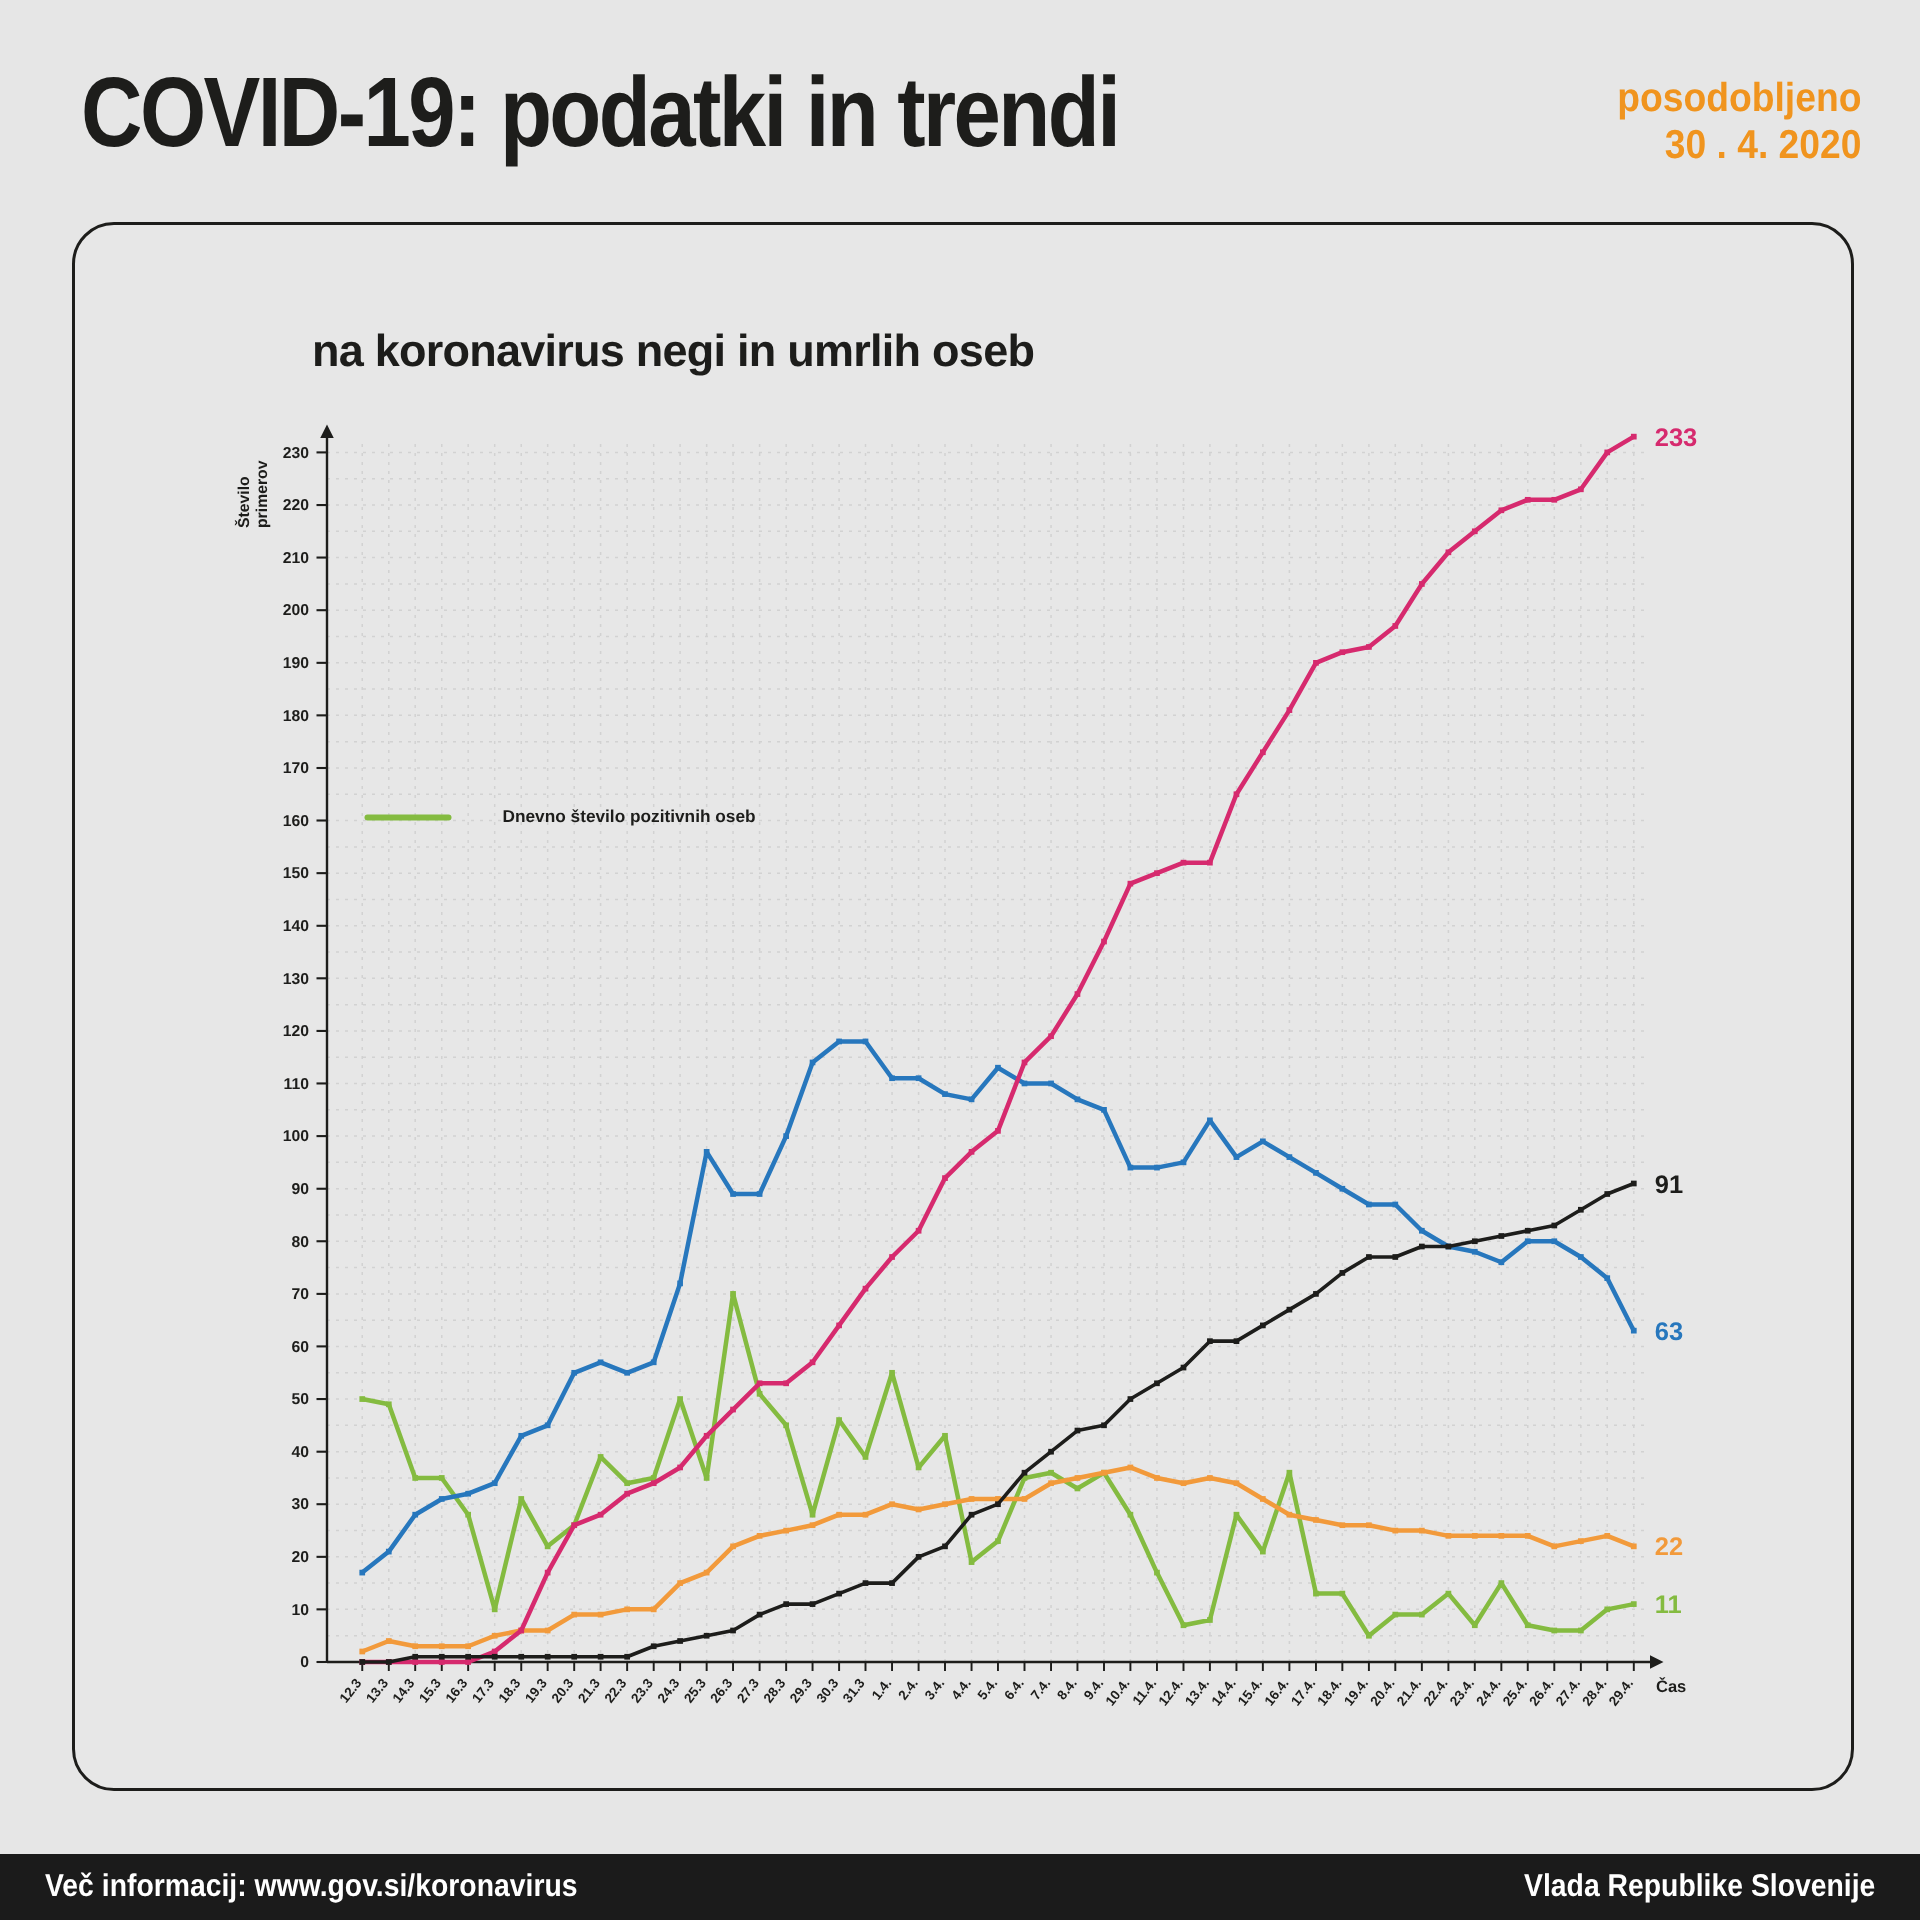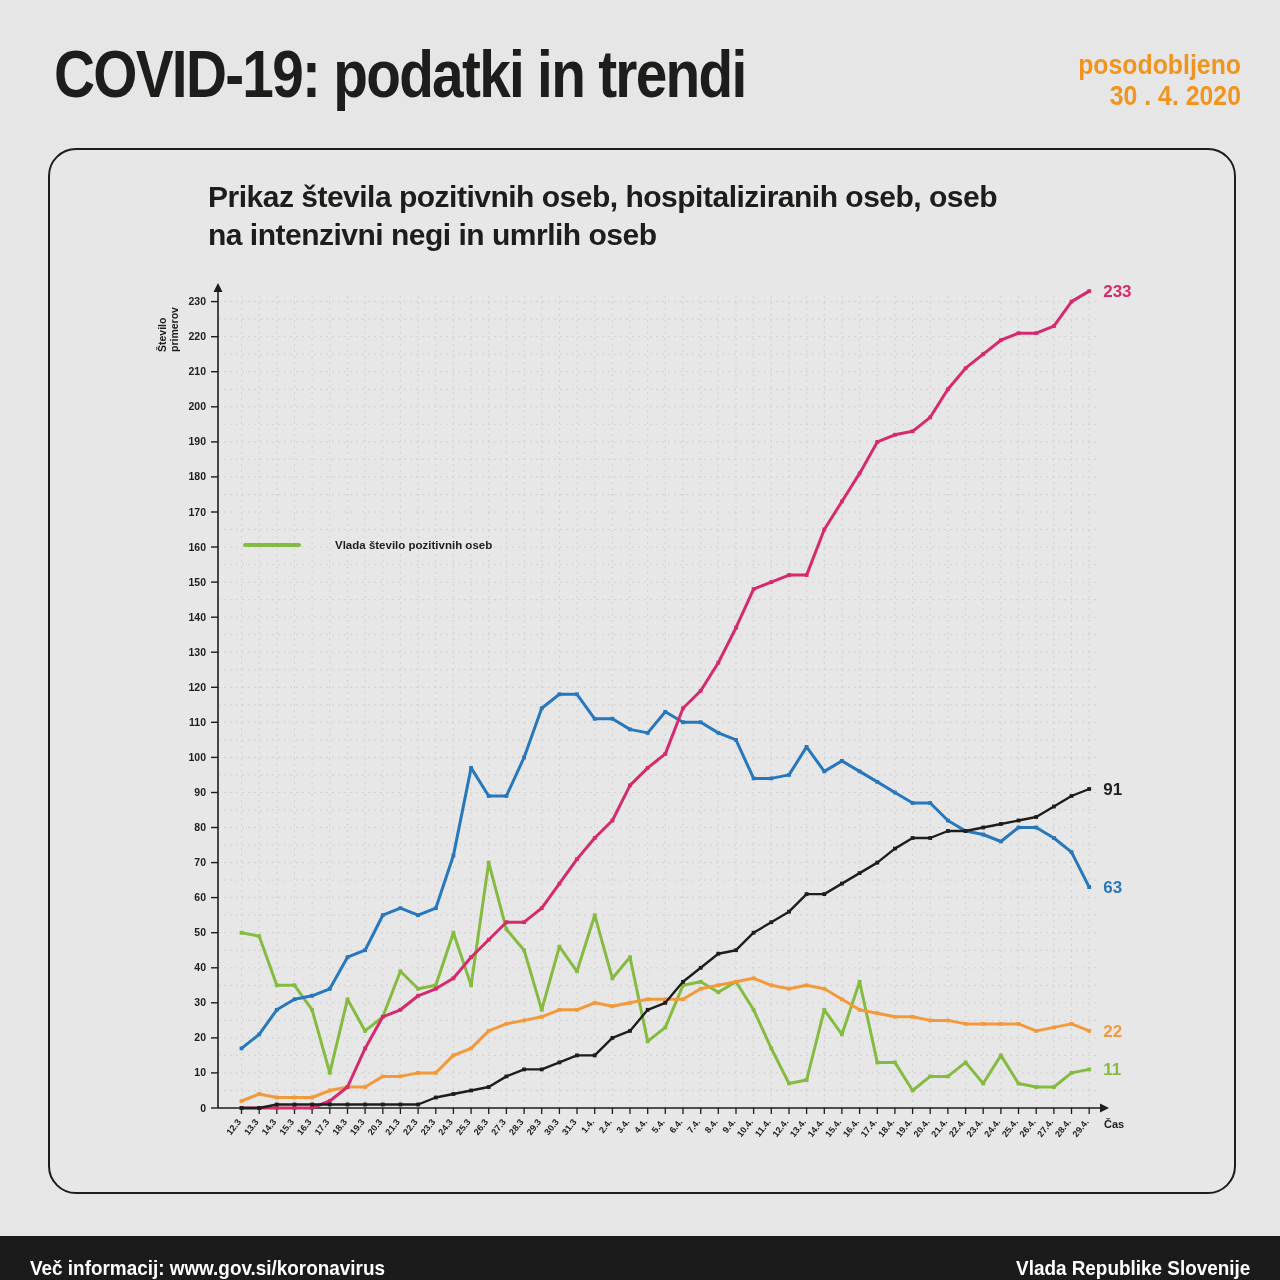--- a/index.html
+++ b/index.html
@@ -17,41 +17,41 @@
               line-height:38px;letter-spacing:-0.5px;}
   
   #chart{position:absolute;left:0;top:0;width:1280px;height:1280px;}
   
   .legend{position:absolute;left:243px;top:538px;display:flex;flex-direction:column;gap:9px;}
   .legend-item{display:flex;align-items:flex-start;}
   .legend-swatch{display:inline-block;width:58px;height:4px;border-radius:2px;margin-top:5px;margin-right:34px;flex:none;}
   .legend-label{font-size:11.5px;line-height:14px;font-weight:700;color:#1d1d1b;}
   
   .footer{position:absolute;left:0;bottom:0;width:1280px;height:44px;background:#1b1b1b;
-          display:flex;align-items:flex-end;justify-content:space-between;box-sizing:border-box;
+          display:flex;align-items:center;justify-content:space-between;box-sizing:border-box;
           padding:0 30px;color:#fff;}
   .footer span{font-size:21px;font-weight:700;transform:scaleX(.9);}
   .footer .f-left{transform-origin:left center;}
   .footer .f-right{transform-origin:right center;}
 </style>
 </head>
 <body>
 
 <div class="page">
 
   <h1 class="hdr-title">COVID-19: podatki in trendi</h1>
 
   <div class="updated">
     <div>posodobljeno</div>
     <div>30 . 4. 2020</div>
   </div>
 
   <section class="card"></section>
 
-  <h2 class="card-title"><span>Prikaz števila pozitivnih oseb, hospitaliziranih oseb, oseb</span><br><span>na intenzivni negi in umrlih oseb</span></h2>
+  <h2 class="card-title"><br><span>na koronavirus negi in umrlih oseb</span></h2>
 
   <svg id="chart" viewBox="0 0 1280 1280">
       <path d="M241.5 296 V1108M259.2 296 V1108M276.8 296 V1108M294.5 296 V1108M312.1 296 V1108M329.8 296 V1108M347.5 296 V1108M365.1 296 V1108M382.8 296 V1108M400.4 296 V1108M418.1 296 V1108M435.8 296 V1108M453.4 296 V1108M471.1 296 V1108M488.7 296 V1108M506.4 296 V1108M524.1 296 V1108M541.7 296 V1108M559.4 296 V1108M577.0 296 V1108M594.7 296 V1108M612.4 296 V1108M630.0 296 V1108M647.7 296 V1108M665.3 296 V1108M683.0 296 V1108M700.7 296 V1108M718.3 296 V1108M736.0 296 V1108M753.6 296 V1108M771.3 296 V1108M789.0 296 V1108M806.6 296 V1108M824.3 296 V1108M841.9 296 V1108M859.6 296 V1108M877.3 296 V1108M894.9 296 V1108M912.6 296 V1108M930.2 296 V1108M947.9 296 V1108M965.6 296 V1108M983.2 296 V1108M1000.9 296 V1108M1018.5 296 V1108M1036.2 296 V1108M1053.9 296 V1108M1071.5 296 V1108M1089.2 296 V1108M218 1090.5 H1100M218 1072.9 H1100M218 1055.4 H1100M218 1037.9 H1100M218 1020.4 H1100M218 1002.8 H1100M218 985.3 H1100M218 967.8 H1100M218 950.2 H1100M218 932.7 H1100M218 915.2 H1100M218 897.6 H1100M218 880.1 H1100M218 862.6 H1100M218 845.0 H1100M218 827.5 H1100M218 810.0 H1100M218 792.5 H1100M218 774.9 H1100M218 757.4 H1100M218 739.9 H1100M218 722.3 H1100M218 704.8 H1100M218 687.3 H1100M218 669.8 H1100M218 652.2 H1100M218 634.7 H1100M218 617.2 H1100M218 599.6 H1100M218 582.1 H1100M218 564.6 H1100M218 547.0 H1100M218 529.5 H1100M218 512.0 H1100M218 494.5 H1100M218 476.9 H1100M218 459.4 H1100M218 441.9 H1100M218 424.3 H1100M218 406.8 H1100M218 389.3 H1100M218 371.7 H1100M218 354.2 H1100M218 336.7 H1100M218 319.2 H1100M218 301.6 H1100" stroke="#d2d2d2" stroke-width="1" fill="none" stroke-dasharray="2 4"></path>
       <line x1="218" y1="1108" x2="218" y2="292" stroke="#1d1d1b" stroke-width="1.6"></line>
       <path d="M218 283 l-4.5 9 h9 Z" fill="#1d1d1b"></path>
       <line x1="218" y1="1108" x2="1100" y2="1108" stroke="#1d1d1b" stroke-width="1.6"></line>
       <path d="M1109 1108 l-9 -4.5 v9 Z" fill="#1d1d1b"></path>
       <line x1="211" y1="1108.0" x2="218" y2="1108.0" stroke="#1d1d1b" stroke-width="1.4"></line>
       <text x="206" y="1108.0" dy="3.5" text-anchor="end" font-size="10.5" font-weight="bold" fill="#1d1d1b">0</text>
       <line x1="211" y1="1072.9" x2="218" y2="1072.9" stroke="#1d1d1b" stroke-width="1.4"></line>
@@ -453,21 +453,21 @@
       <rect x="1034.3" y="815.1" width="3.8" height="3.8" fill="#1d1d1b"></rect>
       <rect x="1052.0" y="804.6" width="3.8" height="3.8" fill="#1d1d1b"></rect>
       <rect x="1069.6" y="794.1" width="3.8" height="3.8" fill="#1d1d1b"></rect>
       <rect x="1087.3" y="787.1" width="3.8" height="3.8" fill="#1d1d1b"></rect>
       <text x="1103.18" y="795.0" font-size="17" font-weight="bold" fill="#1d1d1b">91</text>
     </svg>
 
   <div class="legend" id="legend">
       <div class="legend-item">
         <span class="legend-swatch" style="background: rgb(132, 187, 64);"></span>
-        <span class="legend-label">Vlada število pozitivnih oseb</span>
+        <span class="legend-label">Dnevno število pozitivnih oseb</span>
       </div>
     </div>
 
   <footer class="footer">
     <span class="f-left">Več informacij: www.gov.si/koronavirus</span>
     <span class="f-right">Vlada Republike Slovenije</span>
   </footer>
 
 </div>
 

